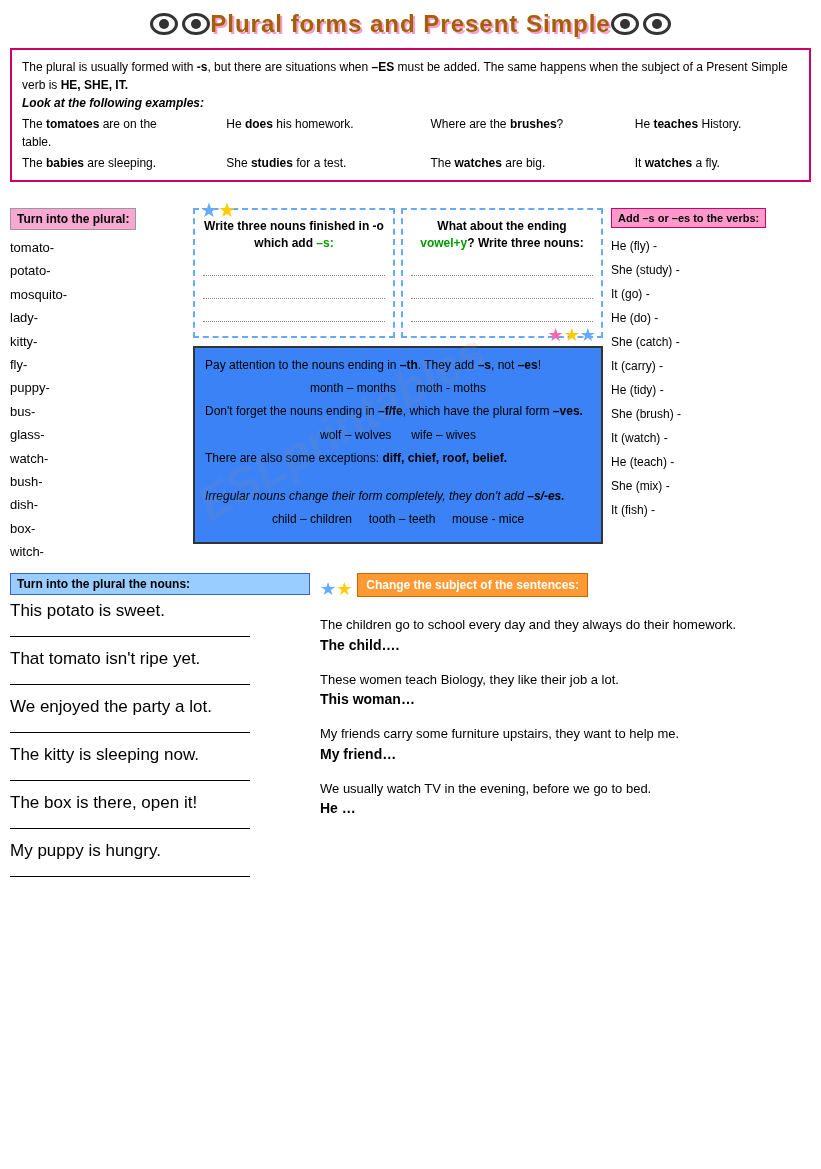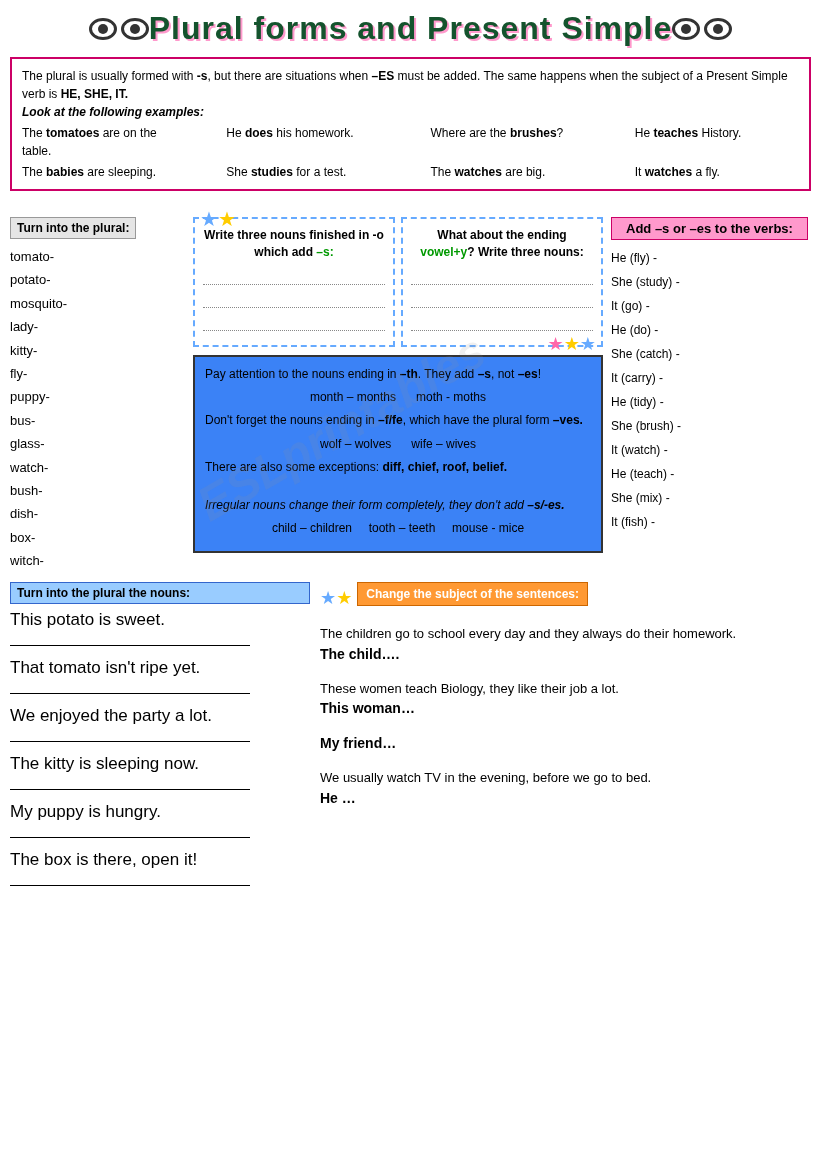--- a/index.html
+++ b/index.html
@@ -14,23 +14,23 @@
     }
 
     
     .header {
       display: flex;
       align-items: center;
       justify-content: center;
       margin-bottom: 10px;
     }
     .title {
-      font-size: 32px;
-      font-weight: bold;
-      color: #14532d;
+      font-size: 24px;
+      font-weight: bold;
+      color: #a16207;
       font-family: 'Comic Sans MS', cursive, sans-serif;
       text-shadow: 2px 2px 0px #ff99cc;
       letter-spacing: 1px;
     }
 
     
     .info-box {
       border: 2px solid #cc0066;
       padding: 8px 10px;
       margin-bottom: 26px;
@@ -64,34 +64,34 @@
     }
 
     
     .right-col {
       width: 200px;
       flex-shrink: 0;
     }
 
     
     .section-header-yellow {
-      background: #e5e5e5;
+      background: #f9a8d4;
       border: 1px solid #999;
       padding: 3px 6px;
       font-weight: bold;
       font-size: 12px;
       margin-bottom: 6px;
       display: inline-block;
     }
     .section-header-pink {
       background: #ff99cc;
       border: 1px solid #cc0066;
-      padding: 3px 14px;
-      font-weight: bold;
-      font-size: 13px;
+      padding: 3px 6px;
+      font-weight: bold;
+      font-size: 11px;
       margin-bottom: 6px;
       display: inline-block;
     }
     .section-header-blue {
       background: #99ccff;
       border: 1px solid #3366cc;
       padding: 3px 6px;
       font-weight: bold;
       font-size: 12px;
       margin-bottom: 6px;
@@ -389,26 +389,26 @@
       <span>We enjoyed the party a lot.</span>
       <span class="underline"></span>
     </div>
 
     <div class="sentence-item">
       <span>The kitty is sleeping now.</span>
       <span class="underline"></span>
     </div>
 
     <div class="sentence-item">
+      <span>The box is there, open it!</span>
+      <span class="underline"></span>
+    </div>
+
+    <div class="sentence-item">
       <span>My puppy is hungry.</span>
-      <span class="underline"></span>
-    </div>
-
-    <div class="sentence-item">
-      <span>The box is there, open it!</span>
       <span class="underline"></span>
     </div>
   </div>
 
   <div class="bottom-right">
     <div style="display:flex; align-items:center; margin-bottom:10px;">
       <span style="font-size:18px; margin-right:5px;">
         <span style="color:#66aaff;">★</span><span style="color:#ffcc00;">★</span>
       </span>
       <div class="section-header-orange">Change the subject of the sentences:</div>
@@ -419,20 +419,21 @@
       <p class="bold-answer">The child….</p>
     </div>
 
     <div class="right-sentence-item">
       <p>These women teach Biology, they like their job a lot.</p>
       <p class="bold-answer">This woman…</p>
     </div>
 
 
     <div class="right-sentence-item">
+      <p>My friends carry some furniture upstairs, they want to help me.</p>
       <p class="bold-answer">My friend…</p>
     </div>
 
     <div class="right-sentence-item">
       <p>We usually watch TV in the evening, before we go to bed.</p>
       <p class="bold-answer">He …</p>
     </div>
 
   </div>
 </div>

